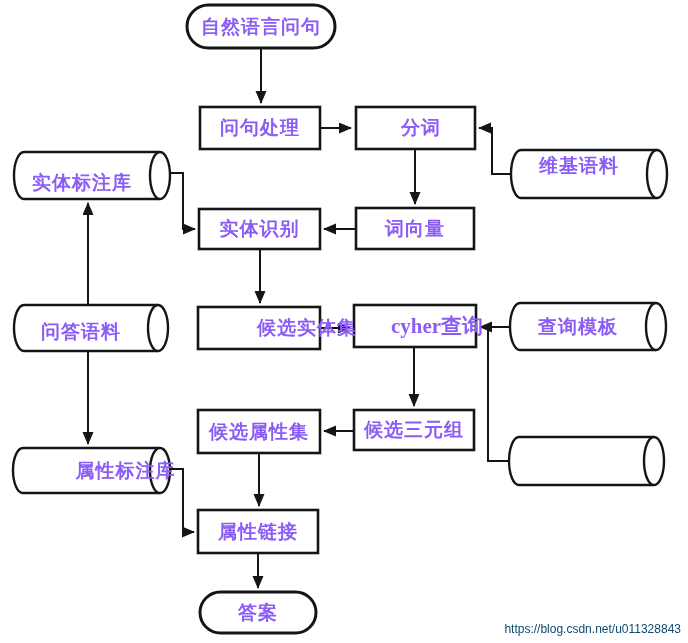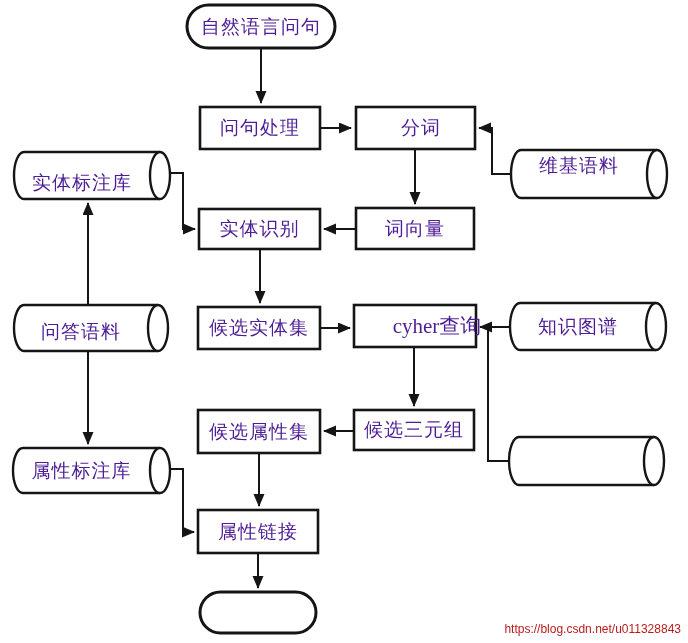--- a/index.html
+++ b/index.html
@@ -1,23 +1,23 @@
 <!DOCTYPE html>
 <html><head>
 <meta charset="utf-8">
 <style>
   html,body{margin:0;padding:0;background:#fff;}
   #stage{position:relative;width:688px;height:643px;background:#ffffff;overflow:hidden;
          font-family:"Liberation Sans","DejaVu Sans",sans-serif;}
   #wires{position:absolute;left:0;top:0;}
   .lbl{position:absolute;display:flex;align-items:center;justify-content:center;
-       font-size:19px;font-weight:normal;color:#4c1d95;letter-spacing:1px;white-space:nowrap;
+       font-size:19px;font-weight:bold;color:#8b5cf6;letter-spacing:1px;white-space:nowrap;
        pointer-events:none;}
   .serif{font-family:"Liberation Serif","DejaVu Serif",serif;letter-spacing:0;padding-left:22px;}
-  #watermark{position:absolute;right:7px;bottom:7px;font-size:12px;color:#b91c1c;
+  #watermark{position:absolute;right:7px;bottom:7px;font-size:12px;color:#0c4a6e;
              letter-spacing:0;font-weight:normal;}
 </style>
 </head>
 <body>
 
 <div id="stage">
 
   <svg id="wires" width="688" height="643" viewBox="0 0 688 643">
     <defs>
       <marker id="arr" markerUnits="userSpaceOnUse" markerWidth="14" markerHeight="12" refX="12" refY="5.5" orient="auto">
@@ -99,30 +99,31 @@
   <div class="lbl" style="left:511px;top:150px;width:136px;height:31px;">维基语料</div>
 
   <div class="lbl" style="left:14px;top:152px;width:136px;height:61px;">实体标注库</div>
 
   <div class="lbl" style="left:199px;top:209px;width:121px;height:40px;">实体识别</div>
 
   <div class="lbl" style="left:356px;top:208px;width:118px;height:41px;">词向量</div>
 
   <div class="lbl" style="left:14px;top:305px;width:134px;height:54px;">问答语料</div>
 
-  <div class="lbl" style="left:198px;top:307px;width:122px;height:42px;">候选实体集</div>
+  <div class="lbl" style="left:198px;top:307px;width:122px;height:42px;padding-left:48px;">候选实体集</div>
 
   <div class="lbl serif" style="left:354px;top:305px;width:122px;height:42px;font-size:21px;">cyher查询</div>
 
-  <div class="lbl" style="left:510px;top:303px;width:136px;height:47px;">知识图谱</div>
+  <div class="lbl" style="left:510px;top:303px;width:136px;height:47px;">查询模板</div>
 
   <div class="lbl" style="left:198px;top:410px;width:122px;height:43px;">候选属性集</div>
 
   <div class="lbl" style="left:354px;top:410px;width:120px;height:40px;">候选三元组</div>
 
 
-  <div class="lbl" style="left:13px;top:448px;width:137px;height:45px;">属性标注库</div>
+  <div class="lbl" style="left:13px;top:448px;width:137px;height:45px;padding-left:44px;">属性标注库</div>
 
   <div class="lbl" style="left:198px;top:510px;width:120px;height:43px;">属性链接</div>
 
+  <div class="lbl" style="left:200px;top:592px;width:116px;height:41px;">答案</div>
 
   <div id="watermark">https://blog.csdn.net/u011328843</div>
 </div>
 
 </body></html>

